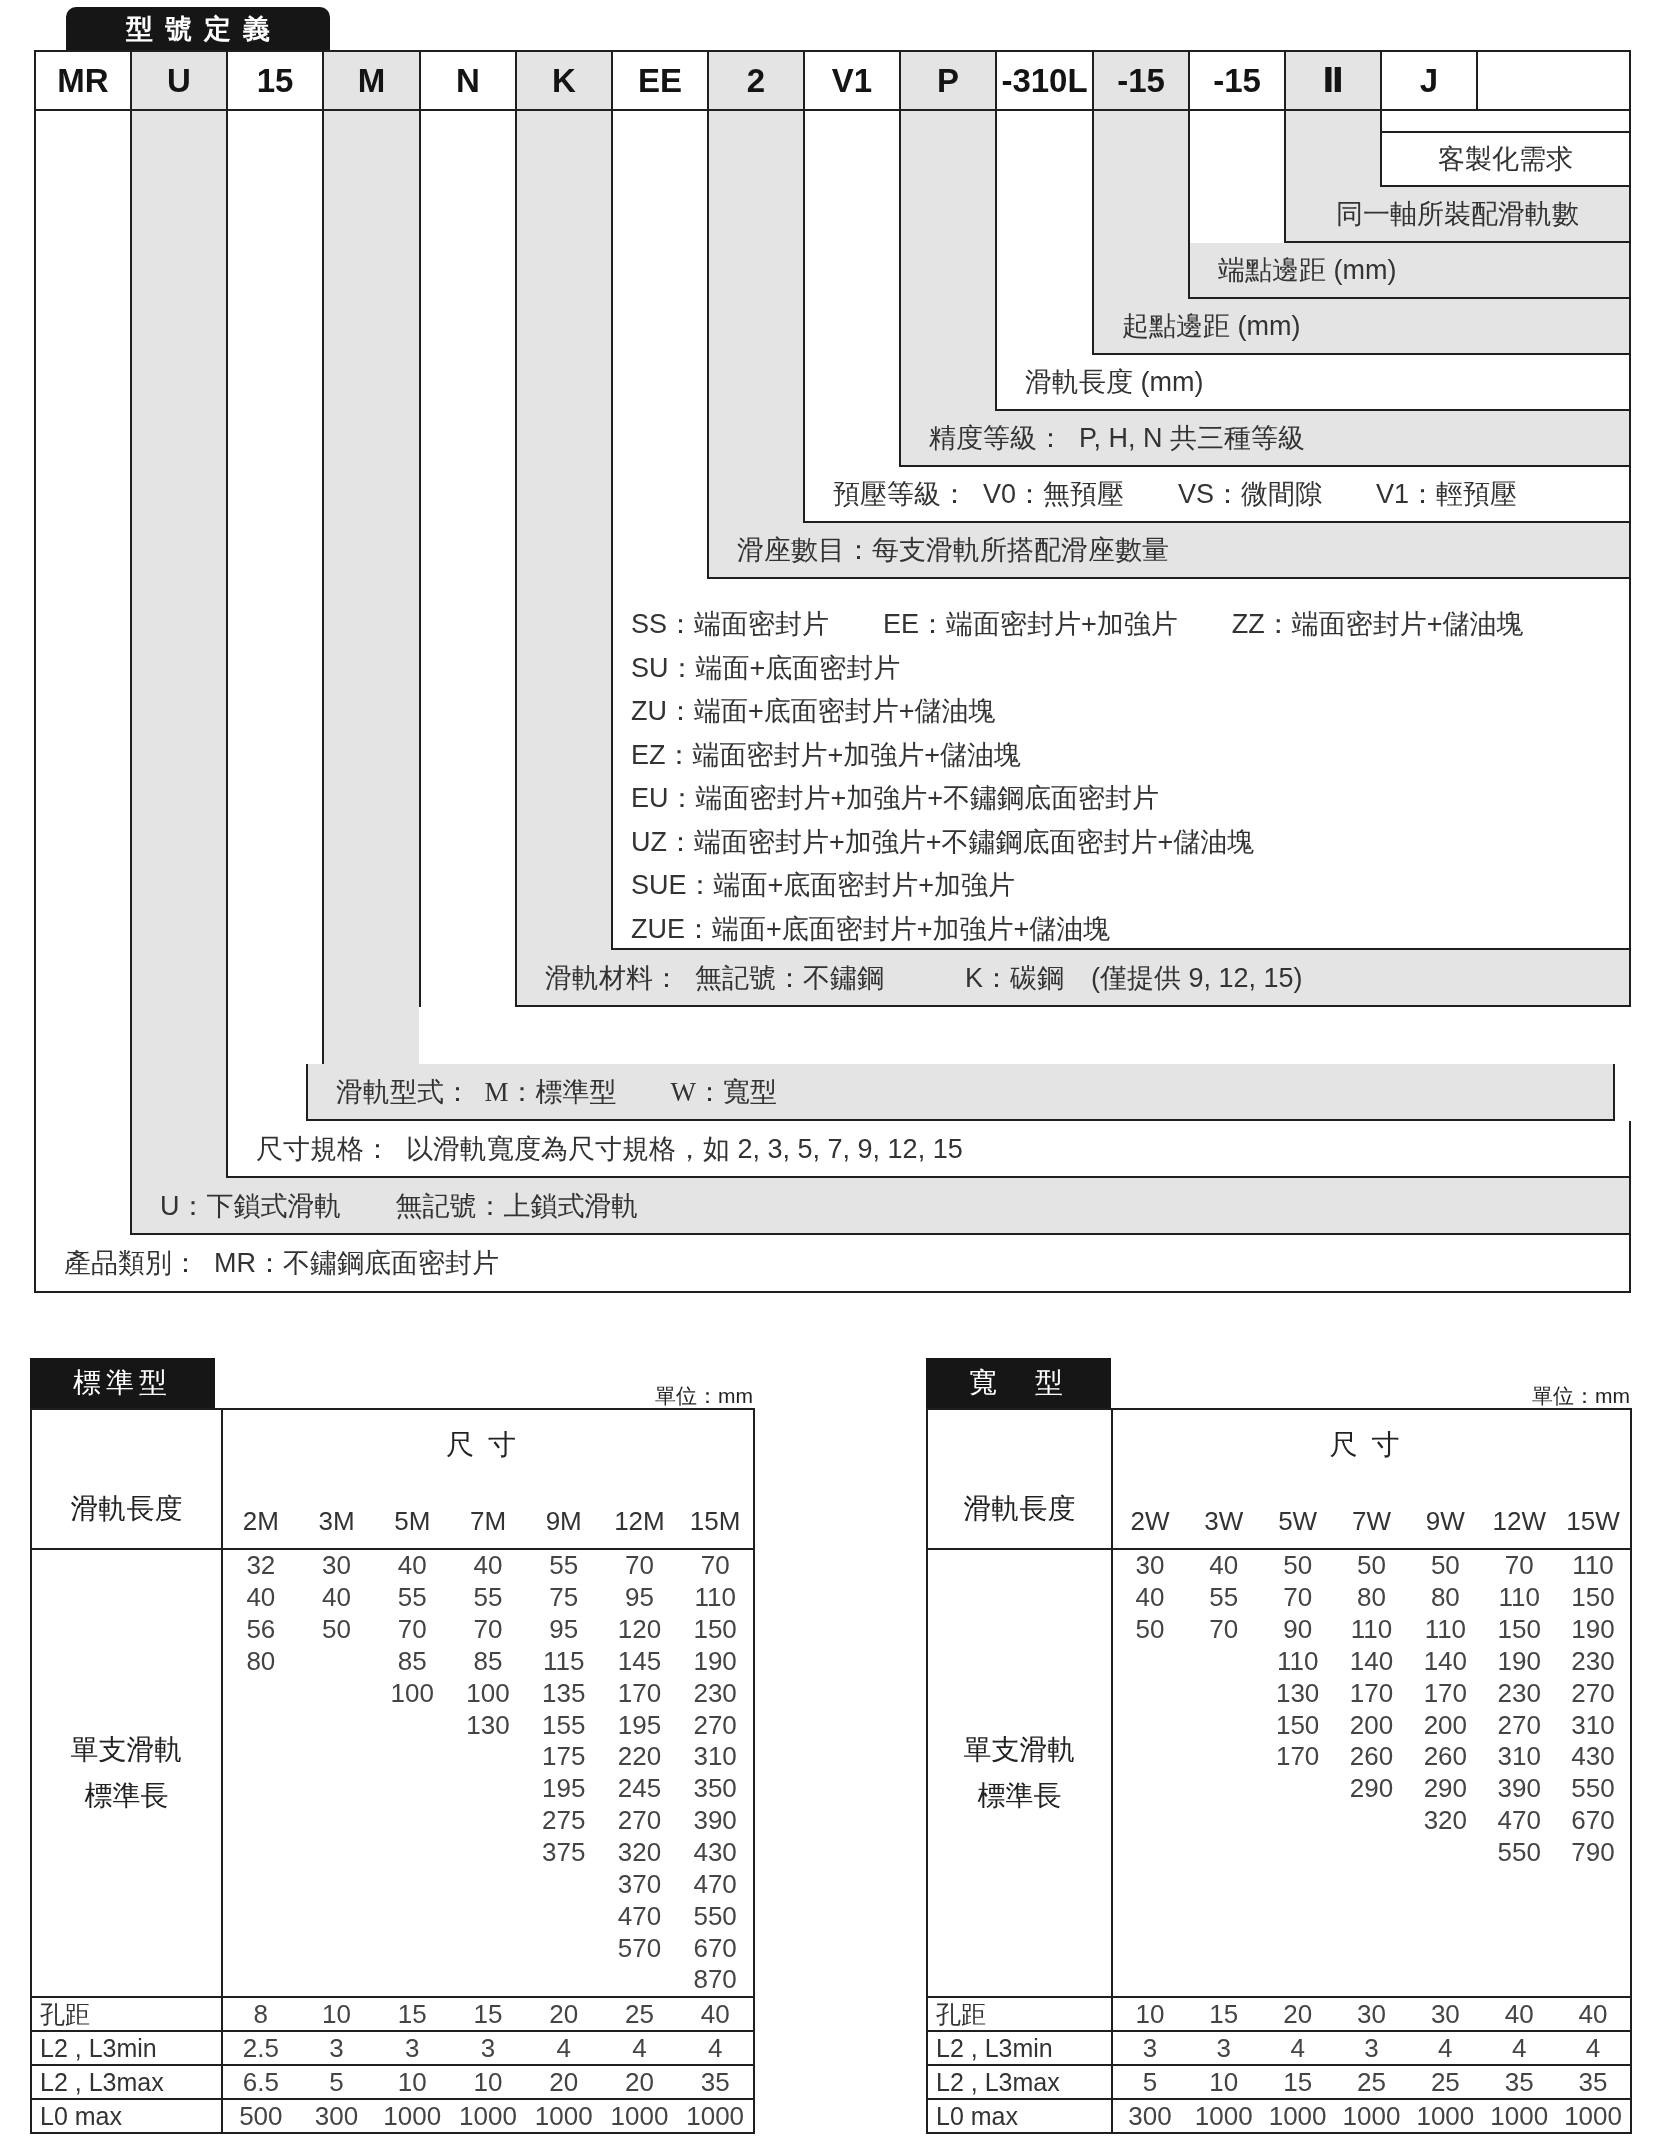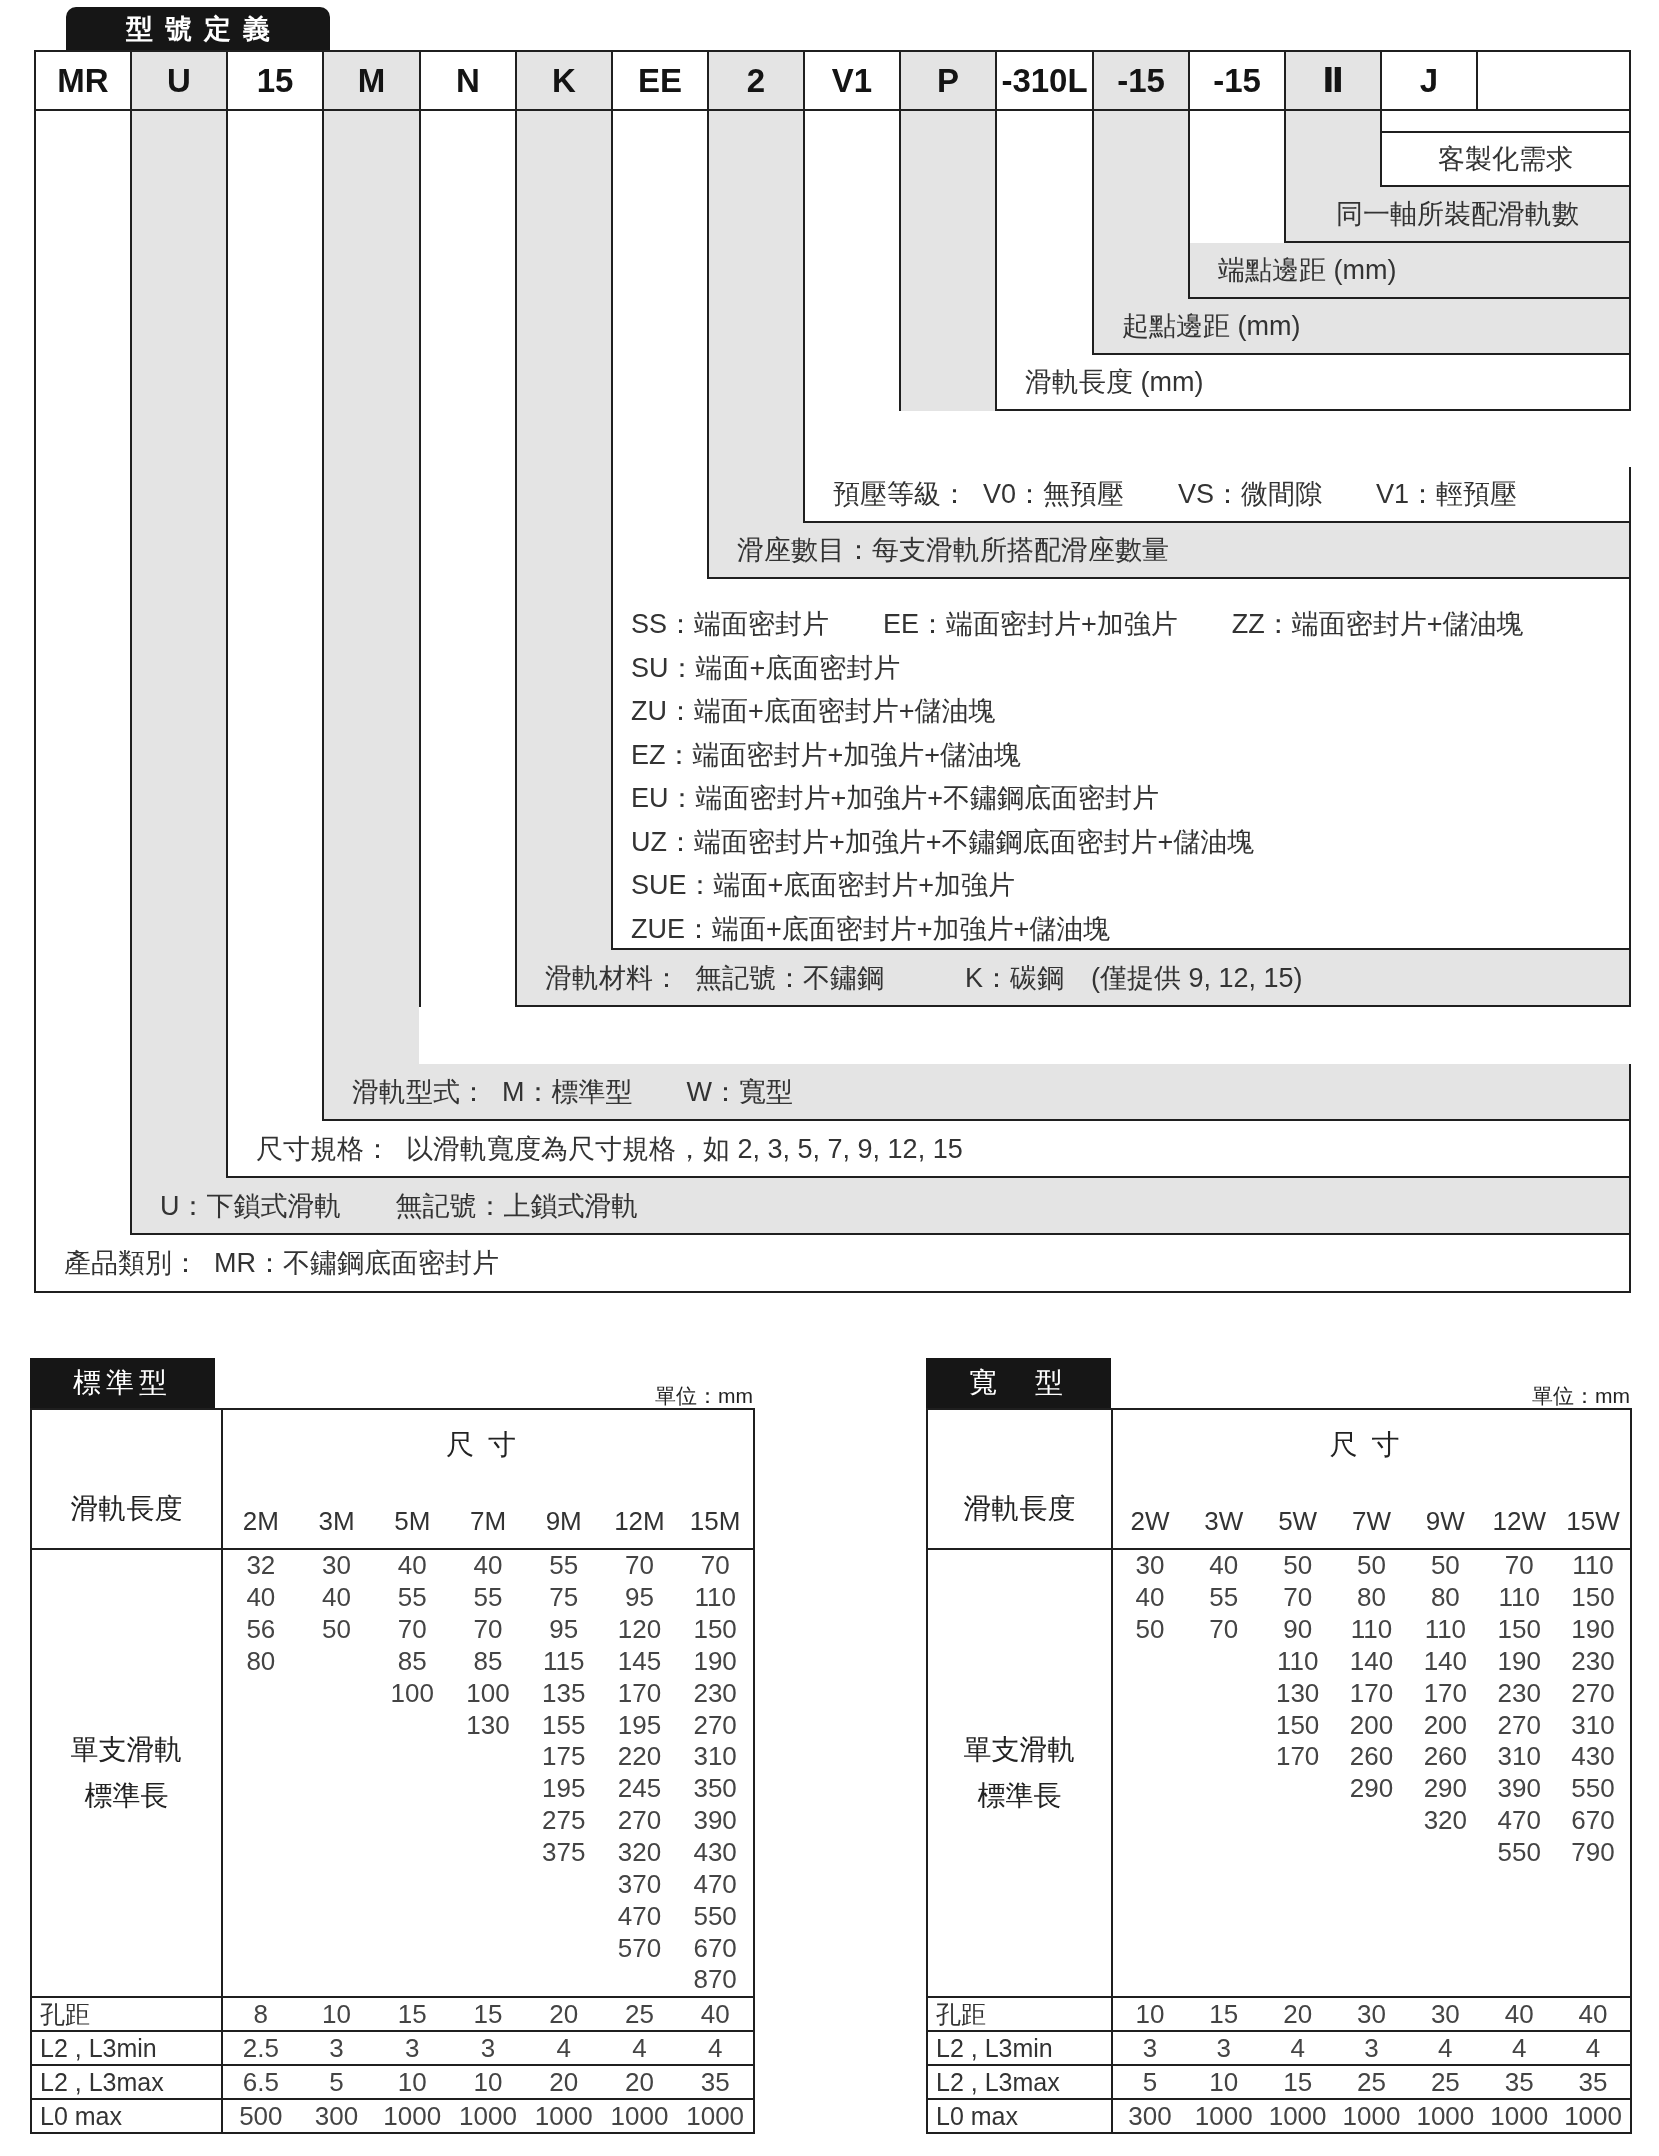--- a/index.html
+++ b/index.html
@@ -167,20 +167,21 @@
       <div class="drow" style="top: 406px; height: 56px;">
         <div class="strip" style="left: 0px; width: 96px;"></div>
         <div class="strip gray" style="left: 96px; width: 96px;"></div>
         <div class="strip" style="left: 192px; width: 96px;"></div>
         <div class="strip gray" style="left: 288px; width: 97px;"></div>
         <div class="strip" style="left: 385px; width: 96px;"></div>
         <div class="strip gray" style="left: 481px; width: 96px;"></div>
         <div class="strip" style="left: 577px; width: 96px;"></div>
         <div class="strip gray" style="left: 673px; width: 96px;"></div>
         <div class="strip" style="left: 769px; width: 96px;"></div>
+        <div class="band gray" style="left: 865px; width: 732px;">精度等級：  P, H, N 共三種等級</div>
       </div>
       <div class="drow" style="top: 462px; height: 56px;">
         <div class="strip" style="left: 0px; width: 96px;"></div>
         <div class="strip gray" style="left: 96px; width: 96px;"></div>
         <div class="strip" style="left: 192px; width: 96px;"></div>
         <div class="strip gray" style="left: 288px; width: 97px;"></div>
         <div class="strip" style="left: 385px; width: 96px;"></div>
         <div class="strip gray" style="left: 481px; width: 96px;"></div>
         <div class="strip" style="left: 577px; width: 96px;"></div>
         <div class="strip gray" style="left: 673px; width: 96px;"></div>
@@ -216,21 +217,21 @@
       <div class="drow" style="top: 1002px; height: 57px;">
         <div class="strip" style="left: 0px; width: 96px;"></div>
         <div class="strip gray" style="left: 96px; width: 96px;"></div>
         <div class="strip" style="left: 192px; width: 96px;"></div>
         <div class="strip gray" style="left: 288px; width: 97px;"></div>
       </div>
       <div class="drow" style="top: 1059px; height: 57px;">
         <div class="strip" style="left: 0px; width: 96px;"></div>
         <div class="strip gray" style="left: 96px; width: 96px;"></div>
         <div class="strip" style="left: 192px; width: 96px;"></div>
-        <div class="band gray" style="left: 288px; width: 1309px;">滑軌型式：  M：標準型　　W：寬型</div>
+        <div class="band gray" style="left: 272px; width: 1309px; font-family: Liberation Serif, serif;">滑軌型式：  M：標準型　　W：寬型</div>
       </div>
       <div class="drow" style="top: 1116px; height: 57px;">
         <div class="strip" style="left: 0px; width: 96px;"></div>
         <div class="strip gray" style="left: 96px; width: 96px;"></div>
         <div class="band" style="left: 192px; width: 1405px;">尺寸規格：  以滑軌寬度為尺寸規格，如 2, 3, 5, 7, 9, 12, 15</div>
       </div>
       <div class="drow" style="top: 1173px; height: 57px;">
         <div class="strip" style="left: 0px; width: 96px;"></div>
         <div class="band gray" style="left: 96px; width: 1501px;">U：下鎖式滑軌　　無記號：上鎖式滑軌</div>
       </div>

